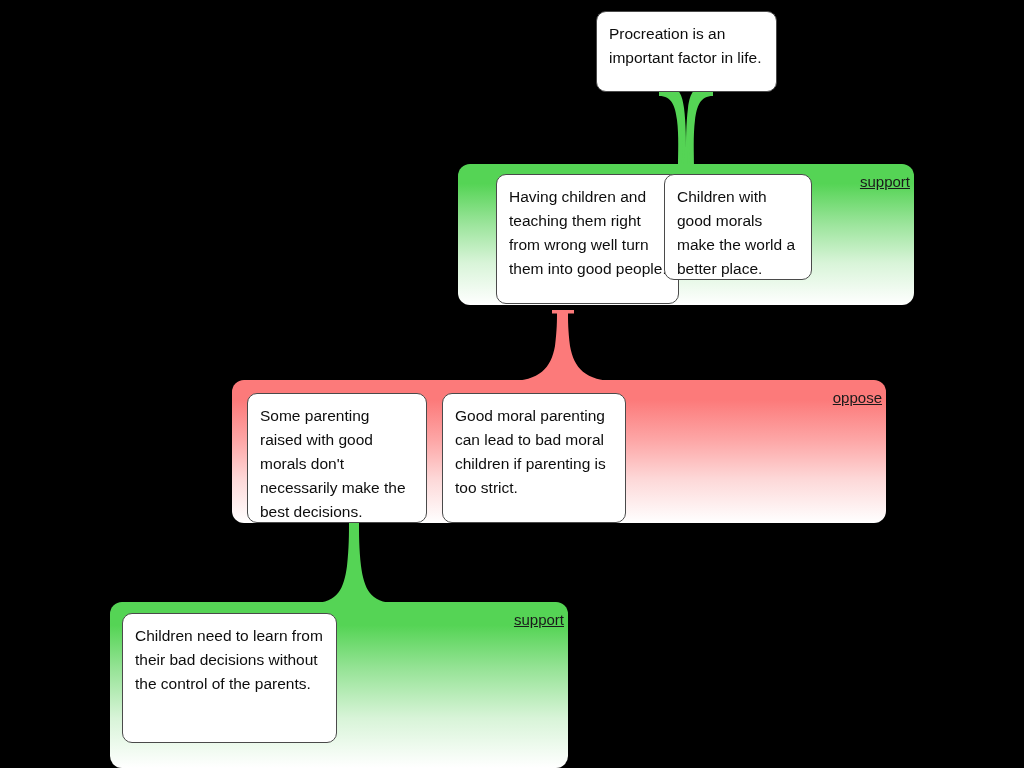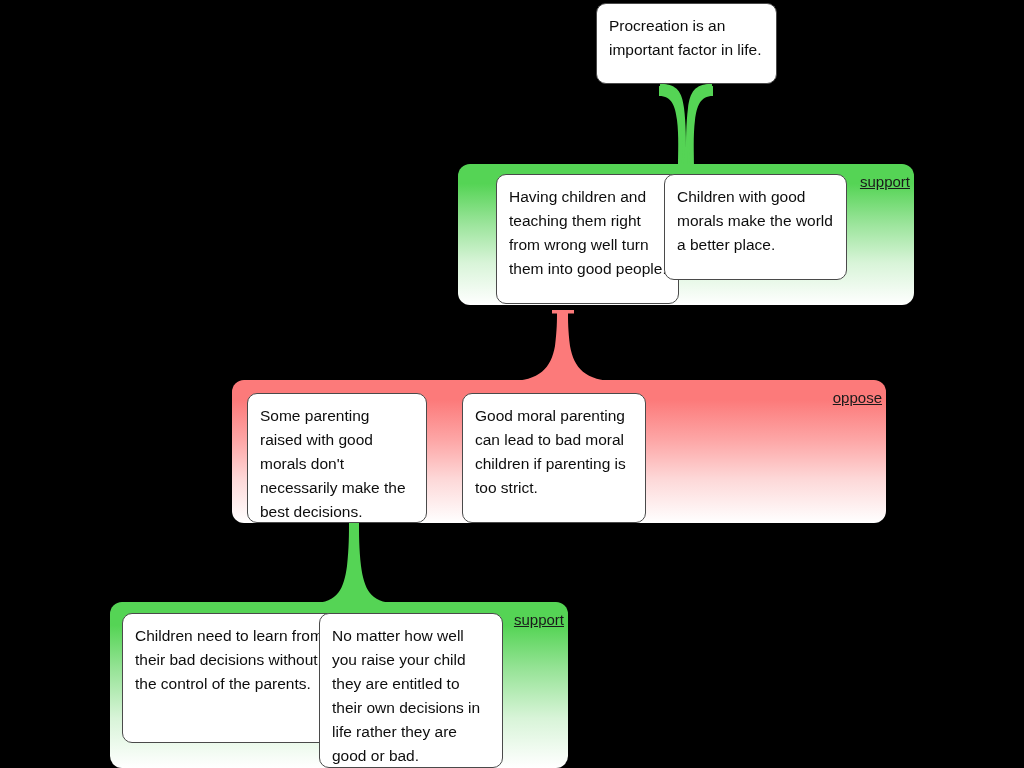--- a/index.html
+++ b/index.html
@@ -66,20 +66,21 @@
     border-radius: 10px;
     box-sizing: border-box;
     padding: 10px 11px 8px 12px;
     font-size: 15.5px;
     line-height: 24px;
     color: #0d0d0d;
     z-index: 3;
   }
   .card.root {
     z-index: 4;
+    margin-top: 8px;
   }
 </style>
 </head>
 <body>
 
 <div id="canvas">
 
   <svg id="connectors" viewBox="0 0 1024 768">
 
     <path fill="#55d455" d="M 661 84
@@ -148,37 +149,34 @@
   <div class="card root" style="left:596px; top:3px; width:181px; height:81px;">
     <span>Procreation is an important factor in life.</span>
   </div>
 
   <div class="group-box support" style="left:458px; top:164px; width:456px; height:141px;">
     <span class="group-label">support</span>
   </div>
   <div class="card" style="left:496px; top:174px; width:183px; height:130px;">
     <span>Having children and teaching them right from wrong well turn them into good people.</span>
   </div>
-  <div class="card" style="left:664px; top:174px; width:183px; height:106px;">
+  <div class="card" style="left:664px; top:174px; width:148px; height:106px;">
     <span>Children with good morals make the world a better place.</span>
   </div>
 
   <div class="group-box oppose" style="left:232px; top:380px; width:654px; height:143px;">
     <span class="group-label">oppose</span>
   </div>
   <div class="card" style="left:247px; top:393px; width:180px; height:130px;">
     <span>Some parenting raised with good morals don't necessarily make the best decisions.</span>
   </div>
-  <div class="card" style="left:462px; top:393px; width:184px; height:130px;">
+  <div class="card" style="left:442px; top:393px; width:184px; height:130px;">
     <span>Good moral parenting can lead to bad moral children if parenting is too strict.</span>
   </div>
 
   <div class="group-box support" style="left:110px; top:602px; width:458px; height:166px;">
     <span class="group-label">support</span>
   </div>
   <div class="card" style="left:122px; top:613px; width:215px; height:130px;">
     <span>Children need to learn from their bad decisions without the control of the parents.</span>
   </div>
-  <div class="card" style="left:319px; top:613px; width:184px; height:155px;">
-    <span>No matter how well you raise your child they are entitled to their own decisions in life rather they are good or bad.</span>
-  </div>
 
 </div>
 
 </body></html>

